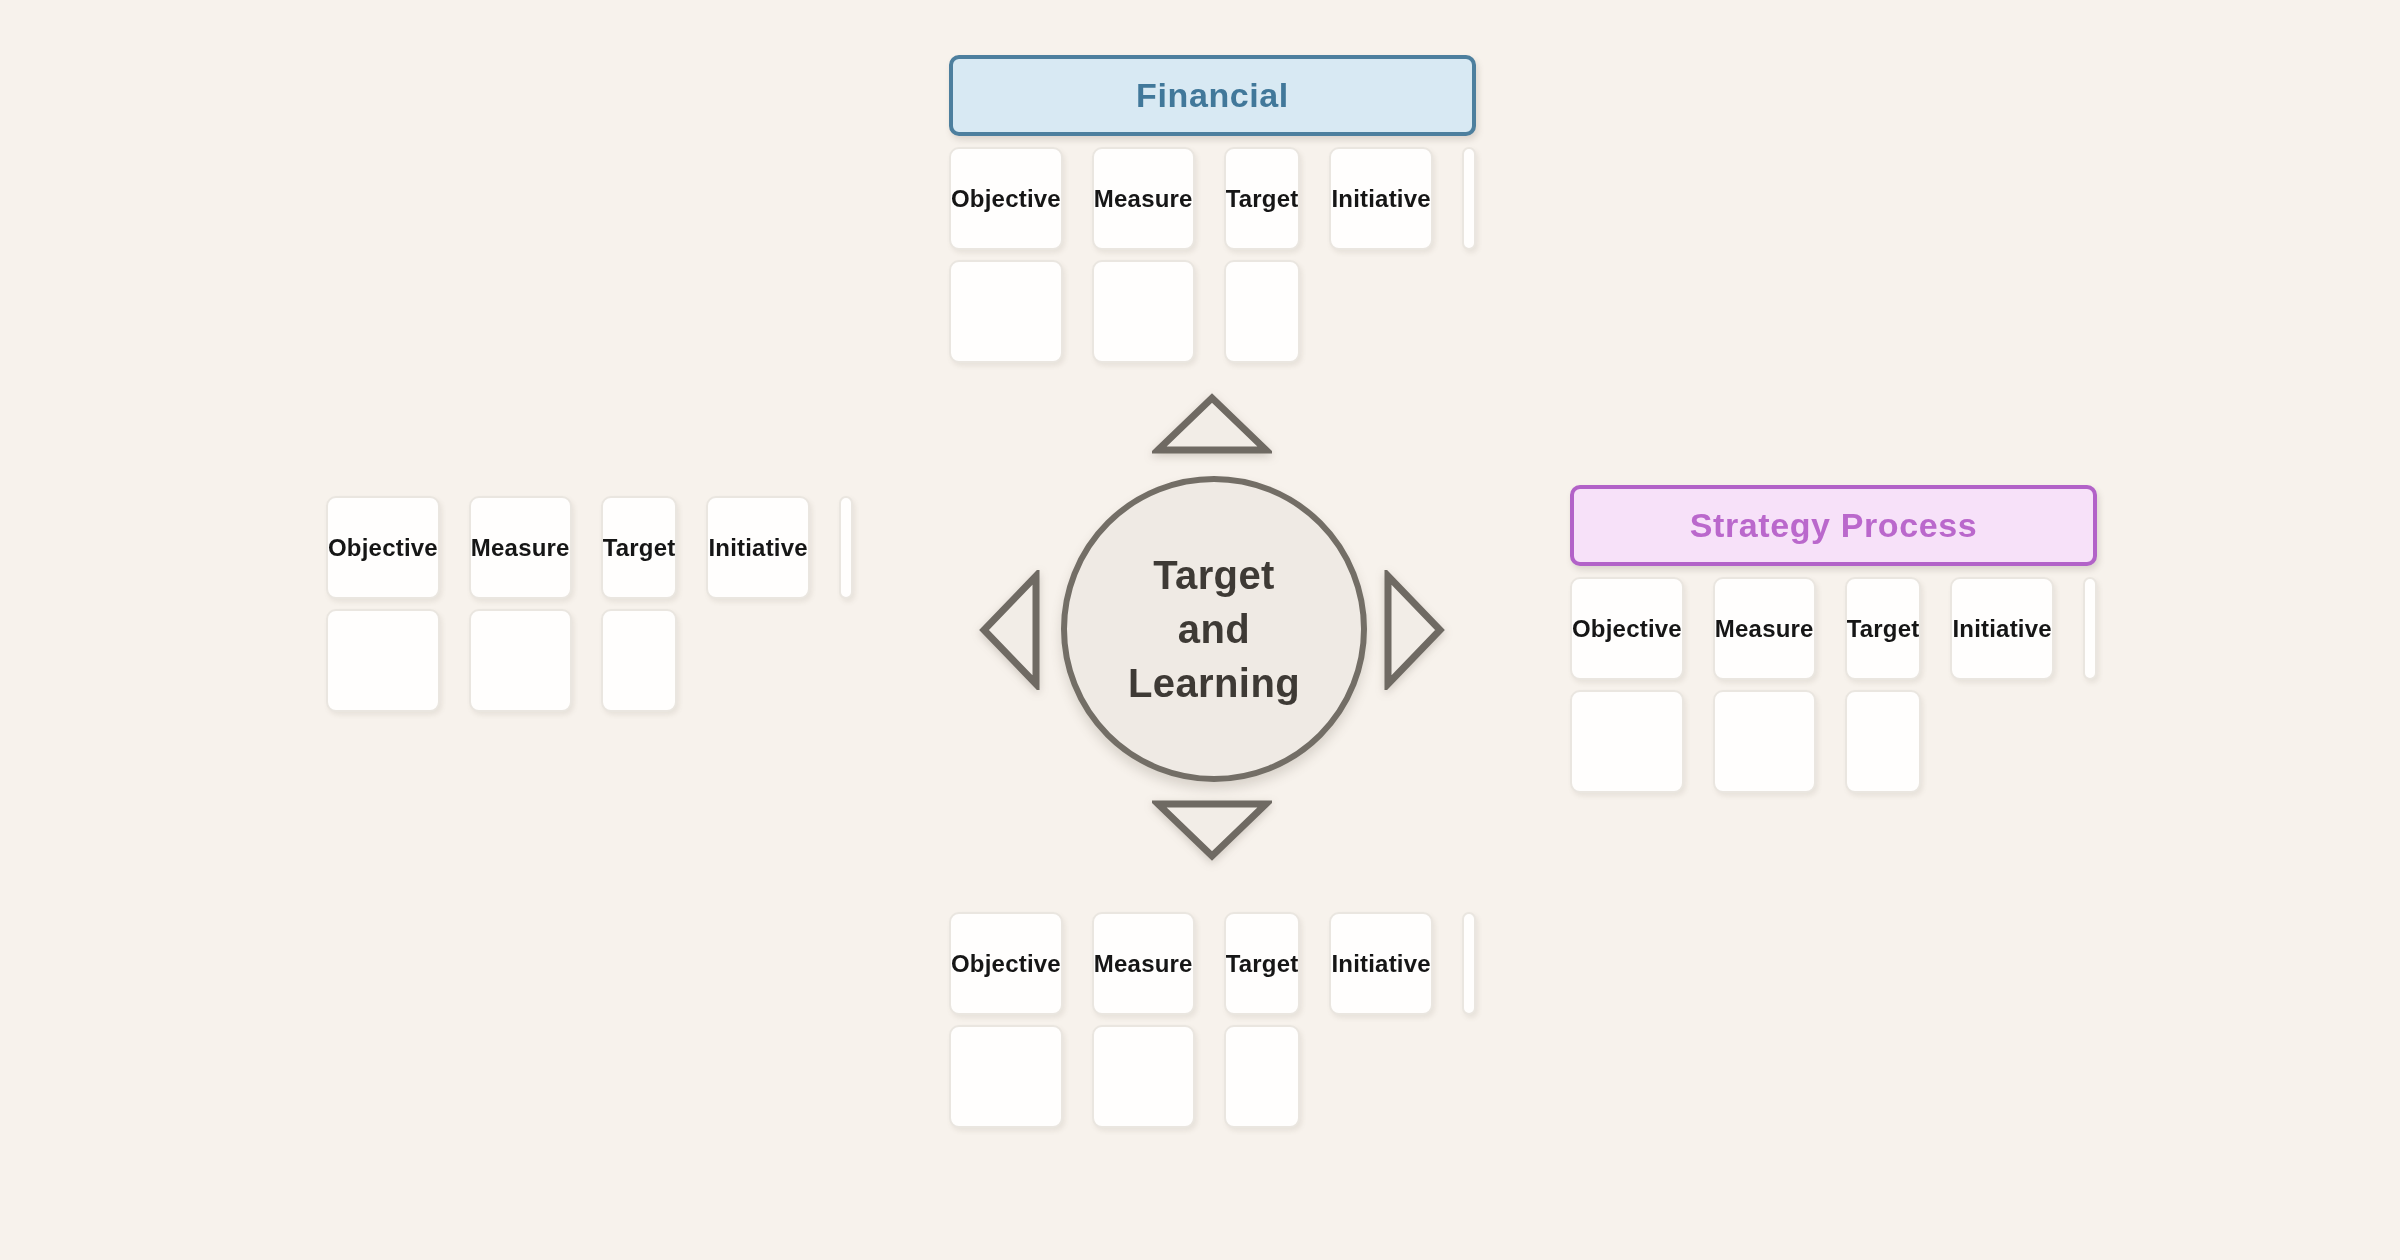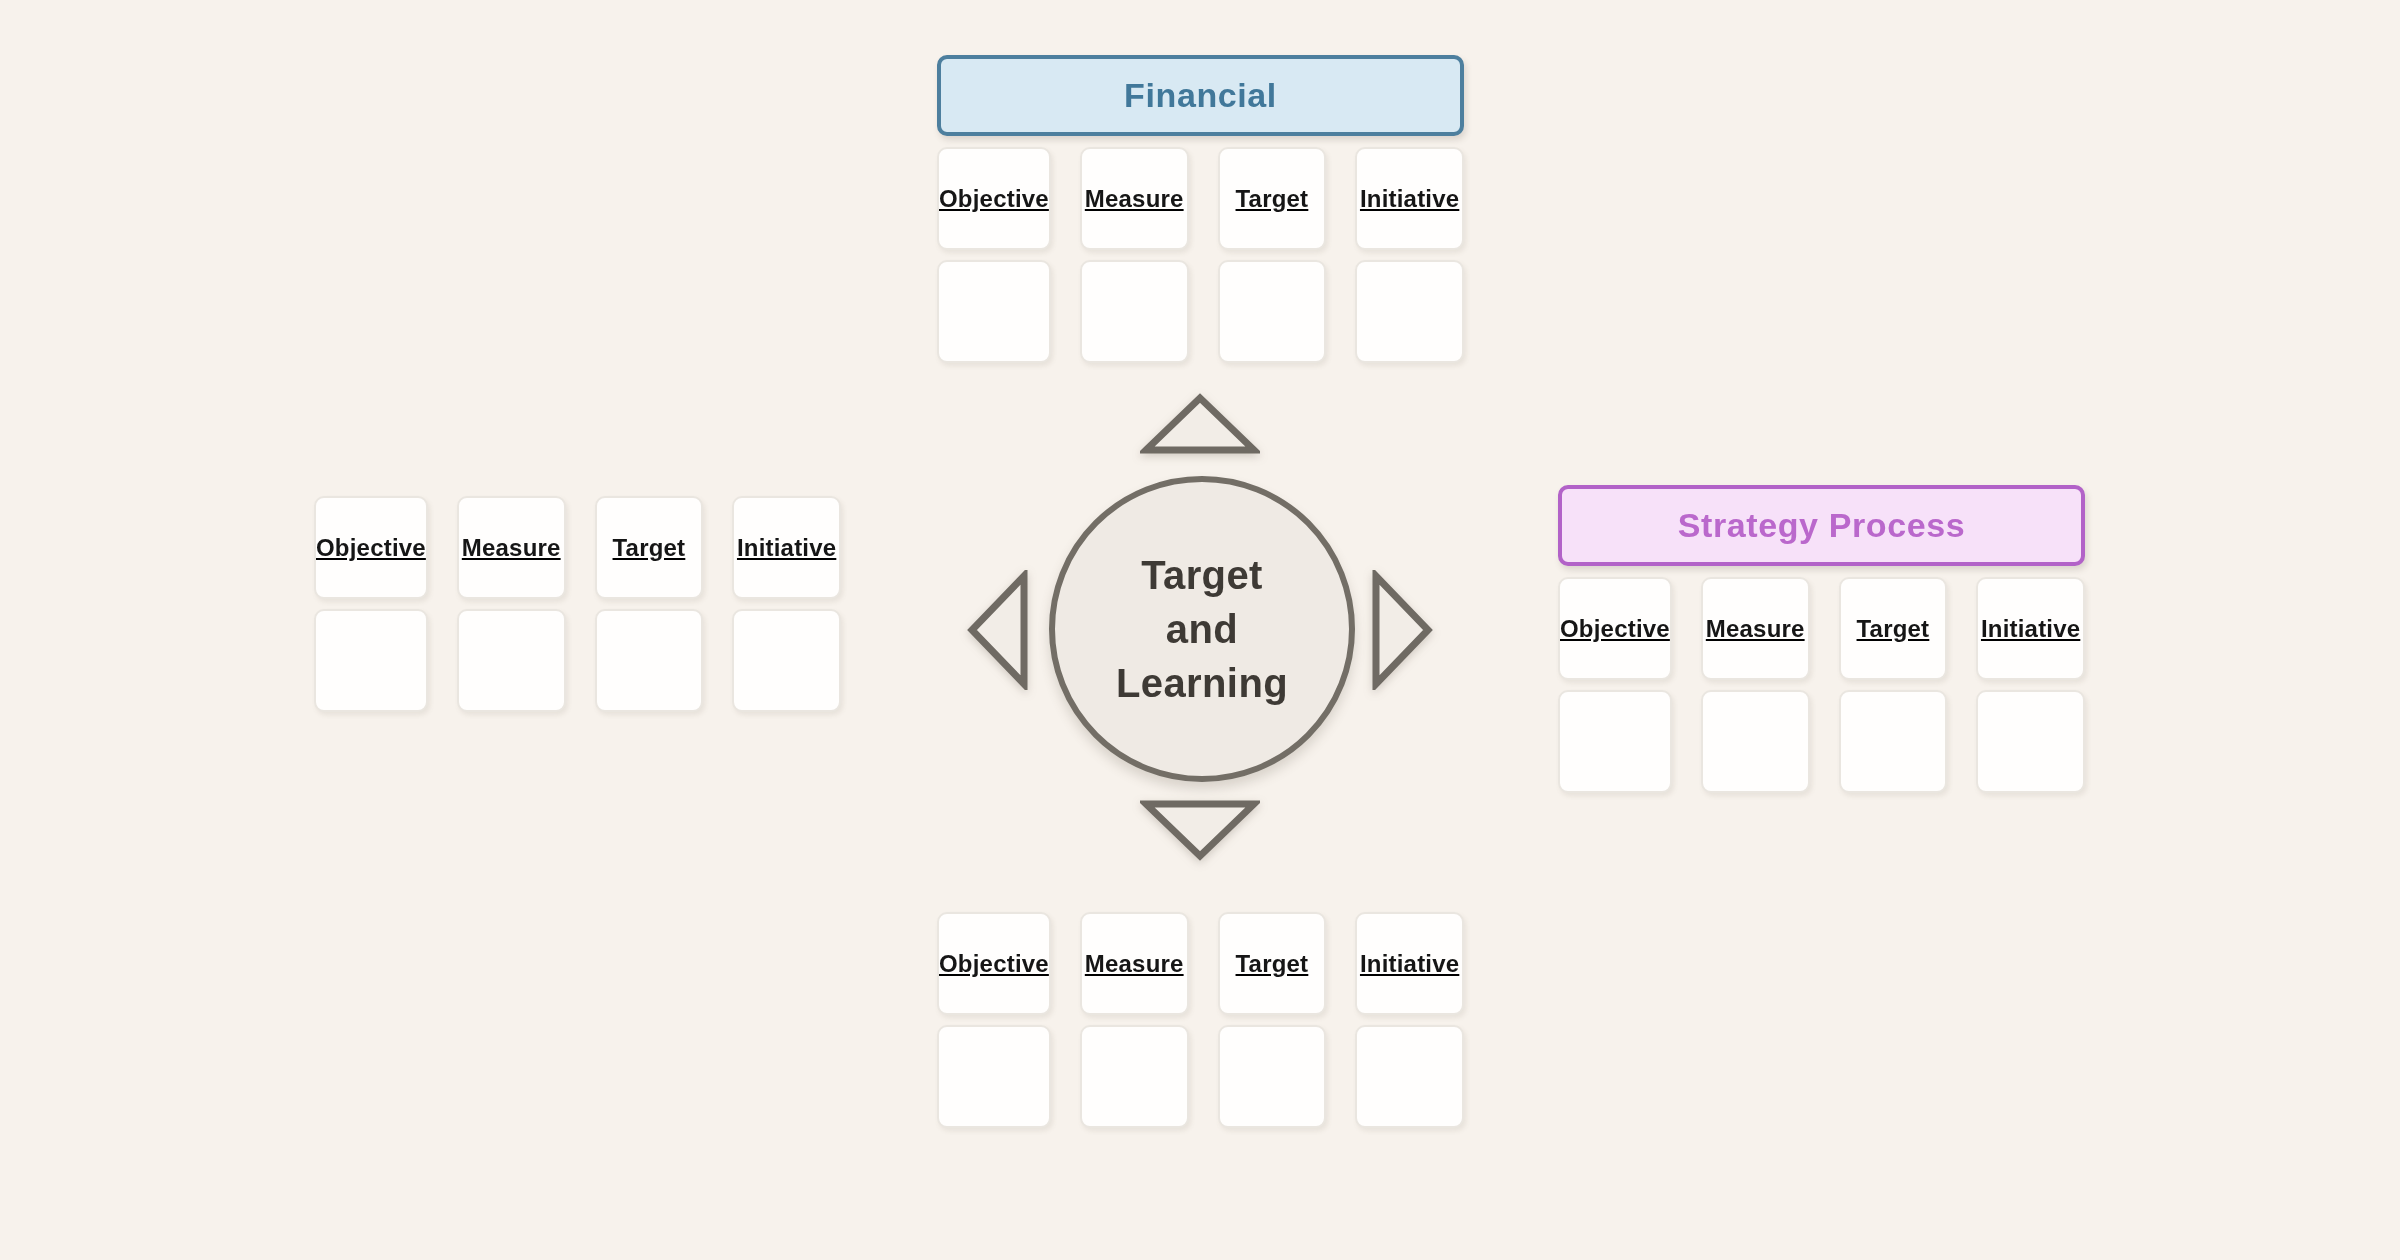--- a/index.html
+++ b/index.html
@@ -2,37 +2,36 @@
 <html><head>
 <meta charset="utf-8">
 <style>
   html, body { margin: 0; padding: 0; }
   body {
     width: 2400px; height: 1260px;
     background: #f7f2ec;
     font-family: "Liberation Sans", "DejaVu Sans", sans-serif;
     position: relative; overflow: hidden;
   }
-  .canvas { position: absolute; inset: 0; }
+  .canvas { position: absolute; inset: 0; margin-left: 12px; }
 
   
   .perspective { position: absolute; width: 527px; }
   .p-header {
     height: 81px; box-sizing: border-box;
     background: var(--fill); border: 4px solid var(--border); color: var(--text);
     border-radius: 10px;
     display: flex; align-items: center; justify-content: center;
     box-shadow: 2px 4px 6px rgba(96, 84, 70, 0.18);
   }
   .p-title { font-size: 34px; font-weight: 700; letter-spacing: 0.6px; }
   .p-grid {
     margin-top: 11px;
-    display: grid; grid-template-columns: repeat(4, 1fr);
+    display: grid; grid-template-columns: repeat(5, 1fr);
     gap: 10px 29px;
-    text-decoration: underline;
   }
   .cell {
     height: 103px; box-sizing: border-box;
     background: #fffefd; border: 2px solid #eae6e0; border-radius: 10px;
     display: flex; align-items: center; justify-content: center;
     box-shadow: 2px 3px 5px rgba(96, 84, 70, 0.10);
   }
   .cell-label { font-size: 24px; font-weight: 600; color: #161616; letter-spacing: 0.2px; }
 
   

